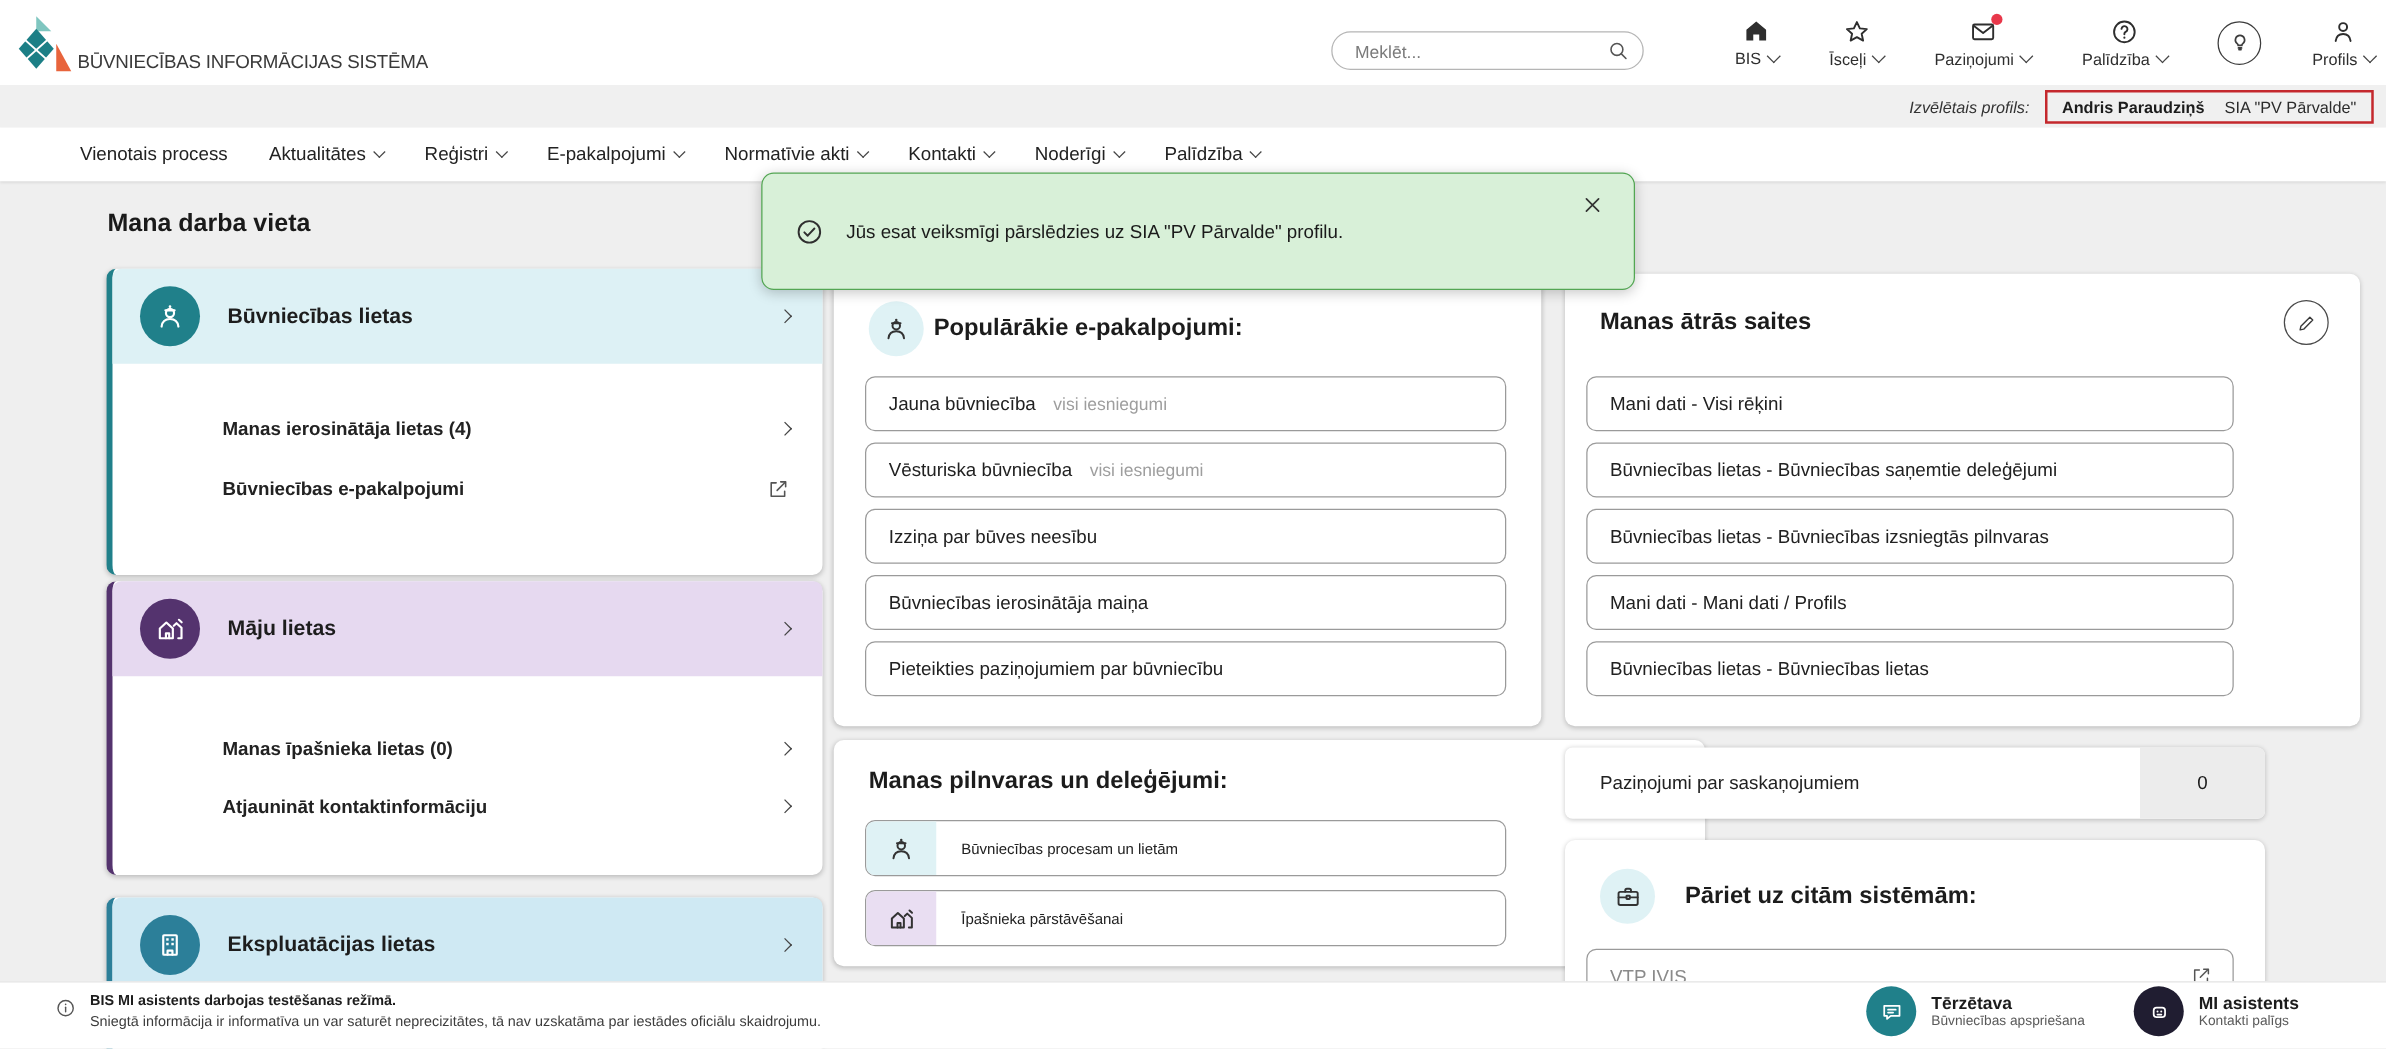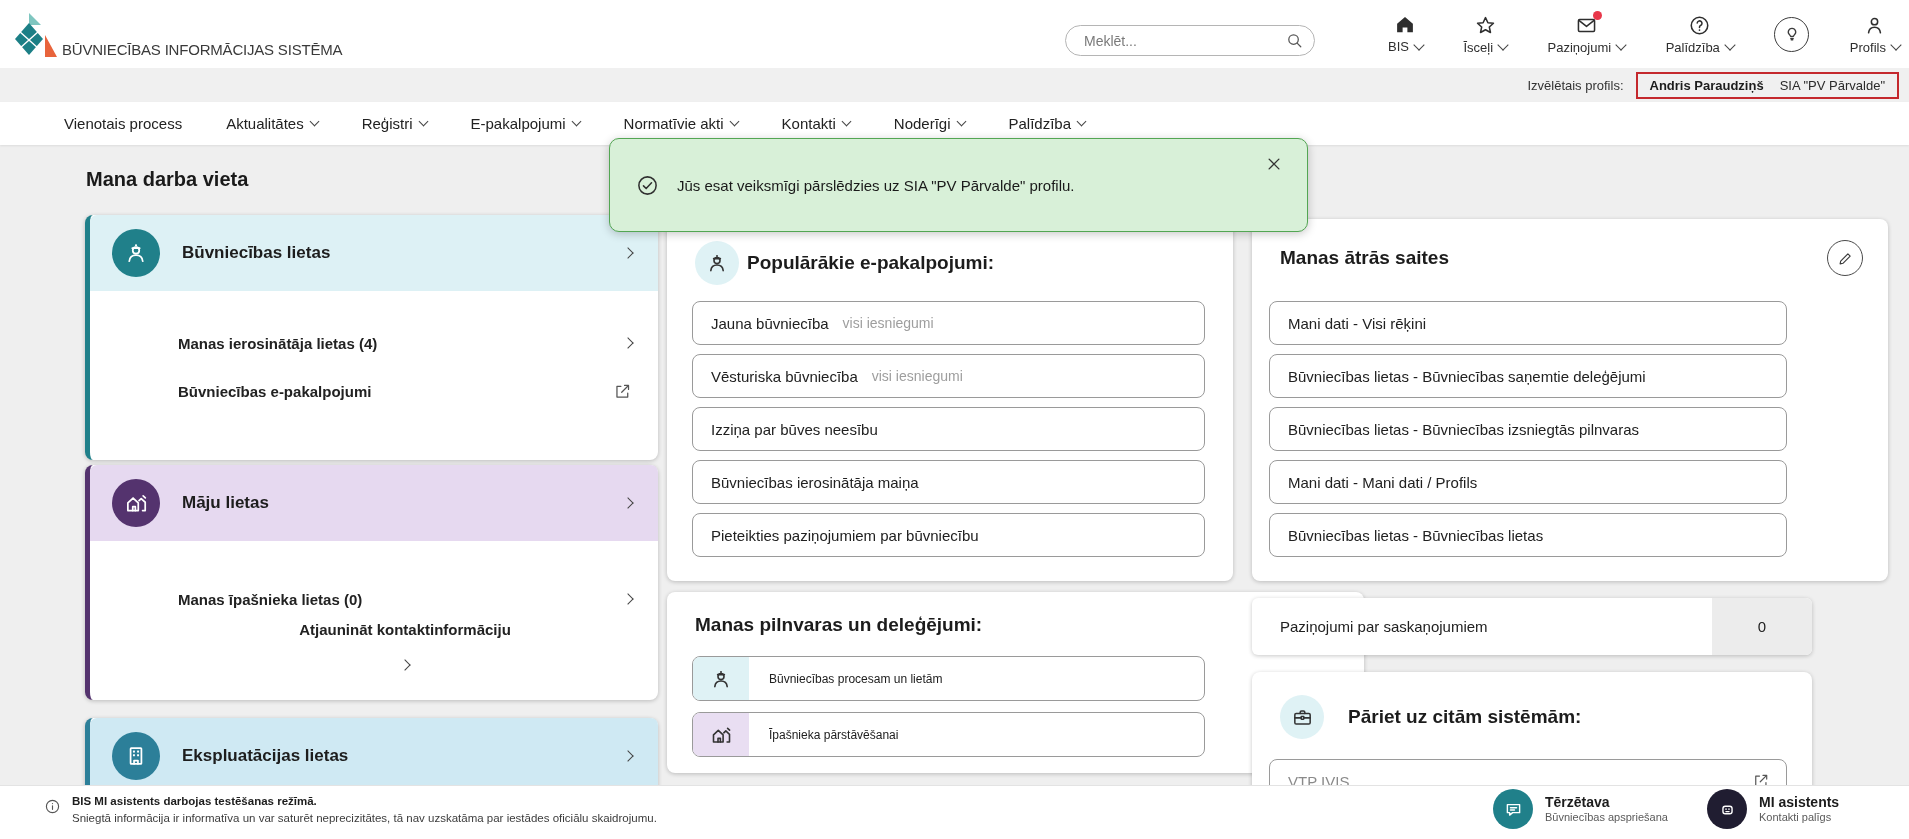--- a/index.html
+++ b/index.html
@@ -22,28 +22,28 @@
   .chev{width:7px;height:7px;border-right:1.6px solid #444;border-bottom:1.6px solid #444;display:inline-block;}
   .chev.down{transform:rotate(45deg);margin-top:-4px;}
   .chev.right{transform:rotate(-45deg);}
   .mail-wrap{position:relative;}
   .dot{position:absolute;right:-4px;top:-3px;width:9px;height:9px;border-radius:50%;background:#e8374a;}
   .bulb-circle{width:33px;height:33px;border-radius:50%;border:1.5px solid #3c3c3c;display:flex;align-items:center;justify-content:center;color:#3c3c3c;}
 
   
   .pbar{position:absolute;left:0;top:68px;width:1909px;height:34px;background:#f0f0f0;z-index:4;
         display:flex;align-items:center;justify-content:flex-end;}
-  .pbar-label{font-size:13px;color:#333;margin-right:12px;}
+  .pbar-label{font-size:13px;color:#333;margin-right:12px;font-style:italic;}
   .pbox{border:2px solid #c4282d;padding:4px 12px;display:flex;align-items:center;gap:16px;margin-right:10px;cursor:pointer;}
   .pbox .nm{font-size:13px;font-weight:700;color:#1c1c1c;}
   .pbox .co{font-size:13px;color:#2b2b2b;}
 
   
   .navbar{position:absolute;left:0;top:102px;width:1909px;height:43px;background:#fff;z-index:4;
-          display:flex;align-items:center;padding-left:64px;box-sizing:border-box;gap:44px;box-shadow:0 1px 2px rgba(0,0,0,.08);}
+          display:flex;align-items:center;padding-left:64px;box-sizing:border-box;gap:33px;box-shadow:0 1px 2px rgba(0,0,0,.08);}
   .navitem{display:flex;align-items:center;gap:7px;font-size:15px;font-weight:500;color:#222;cursor:pointer;}
   .navitem .chev{width:6px;height:6px;}
 
   
   .page-title{position:absolute;left:86px;top:168px;font-size:20px;font-weight:700;color:#1a1a1a;}
 
   .card{position:absolute;background:#fff;border-radius:8px;box-shadow:0 1px 4px rgba(0,0,0,.22);}
 
   
   .scard{width:568px;}
@@ -288,21 +288,21 @@
             <path d="M18.6 5.4l2 1.8"></path>
           </svg>
       </span>
       <span class="stitle">Māju lietas</span>
       <span class="chev right"></span>
     </div>
     <div class="side-item" style="top:110px;">
       <span class="silabel">Manas īpašnieka lietas (0)</span>
       <span class="chev right"></span>
     </div>
-    <div class="side-item" style="top:156px;flex-direction:column;">
+    <div class="side-item" style="top:156px;">
       <span class="silabel">Atjaunināt kontaktinformāciju</span>
       <span class="chev right"></span>
     </div>
   </div>
 
   <div class="card scard blue-b" style="left:85px;top:718px;height:140px;">
     <div class="shead blue-h">
       <span class="circ blue-c">
         <svg class="ic" width="26" height="26" viewBox="0 0 24 24">
             <rect x="7" y="4.8" width="10" height="14.4" rx="0.6"></rect>

